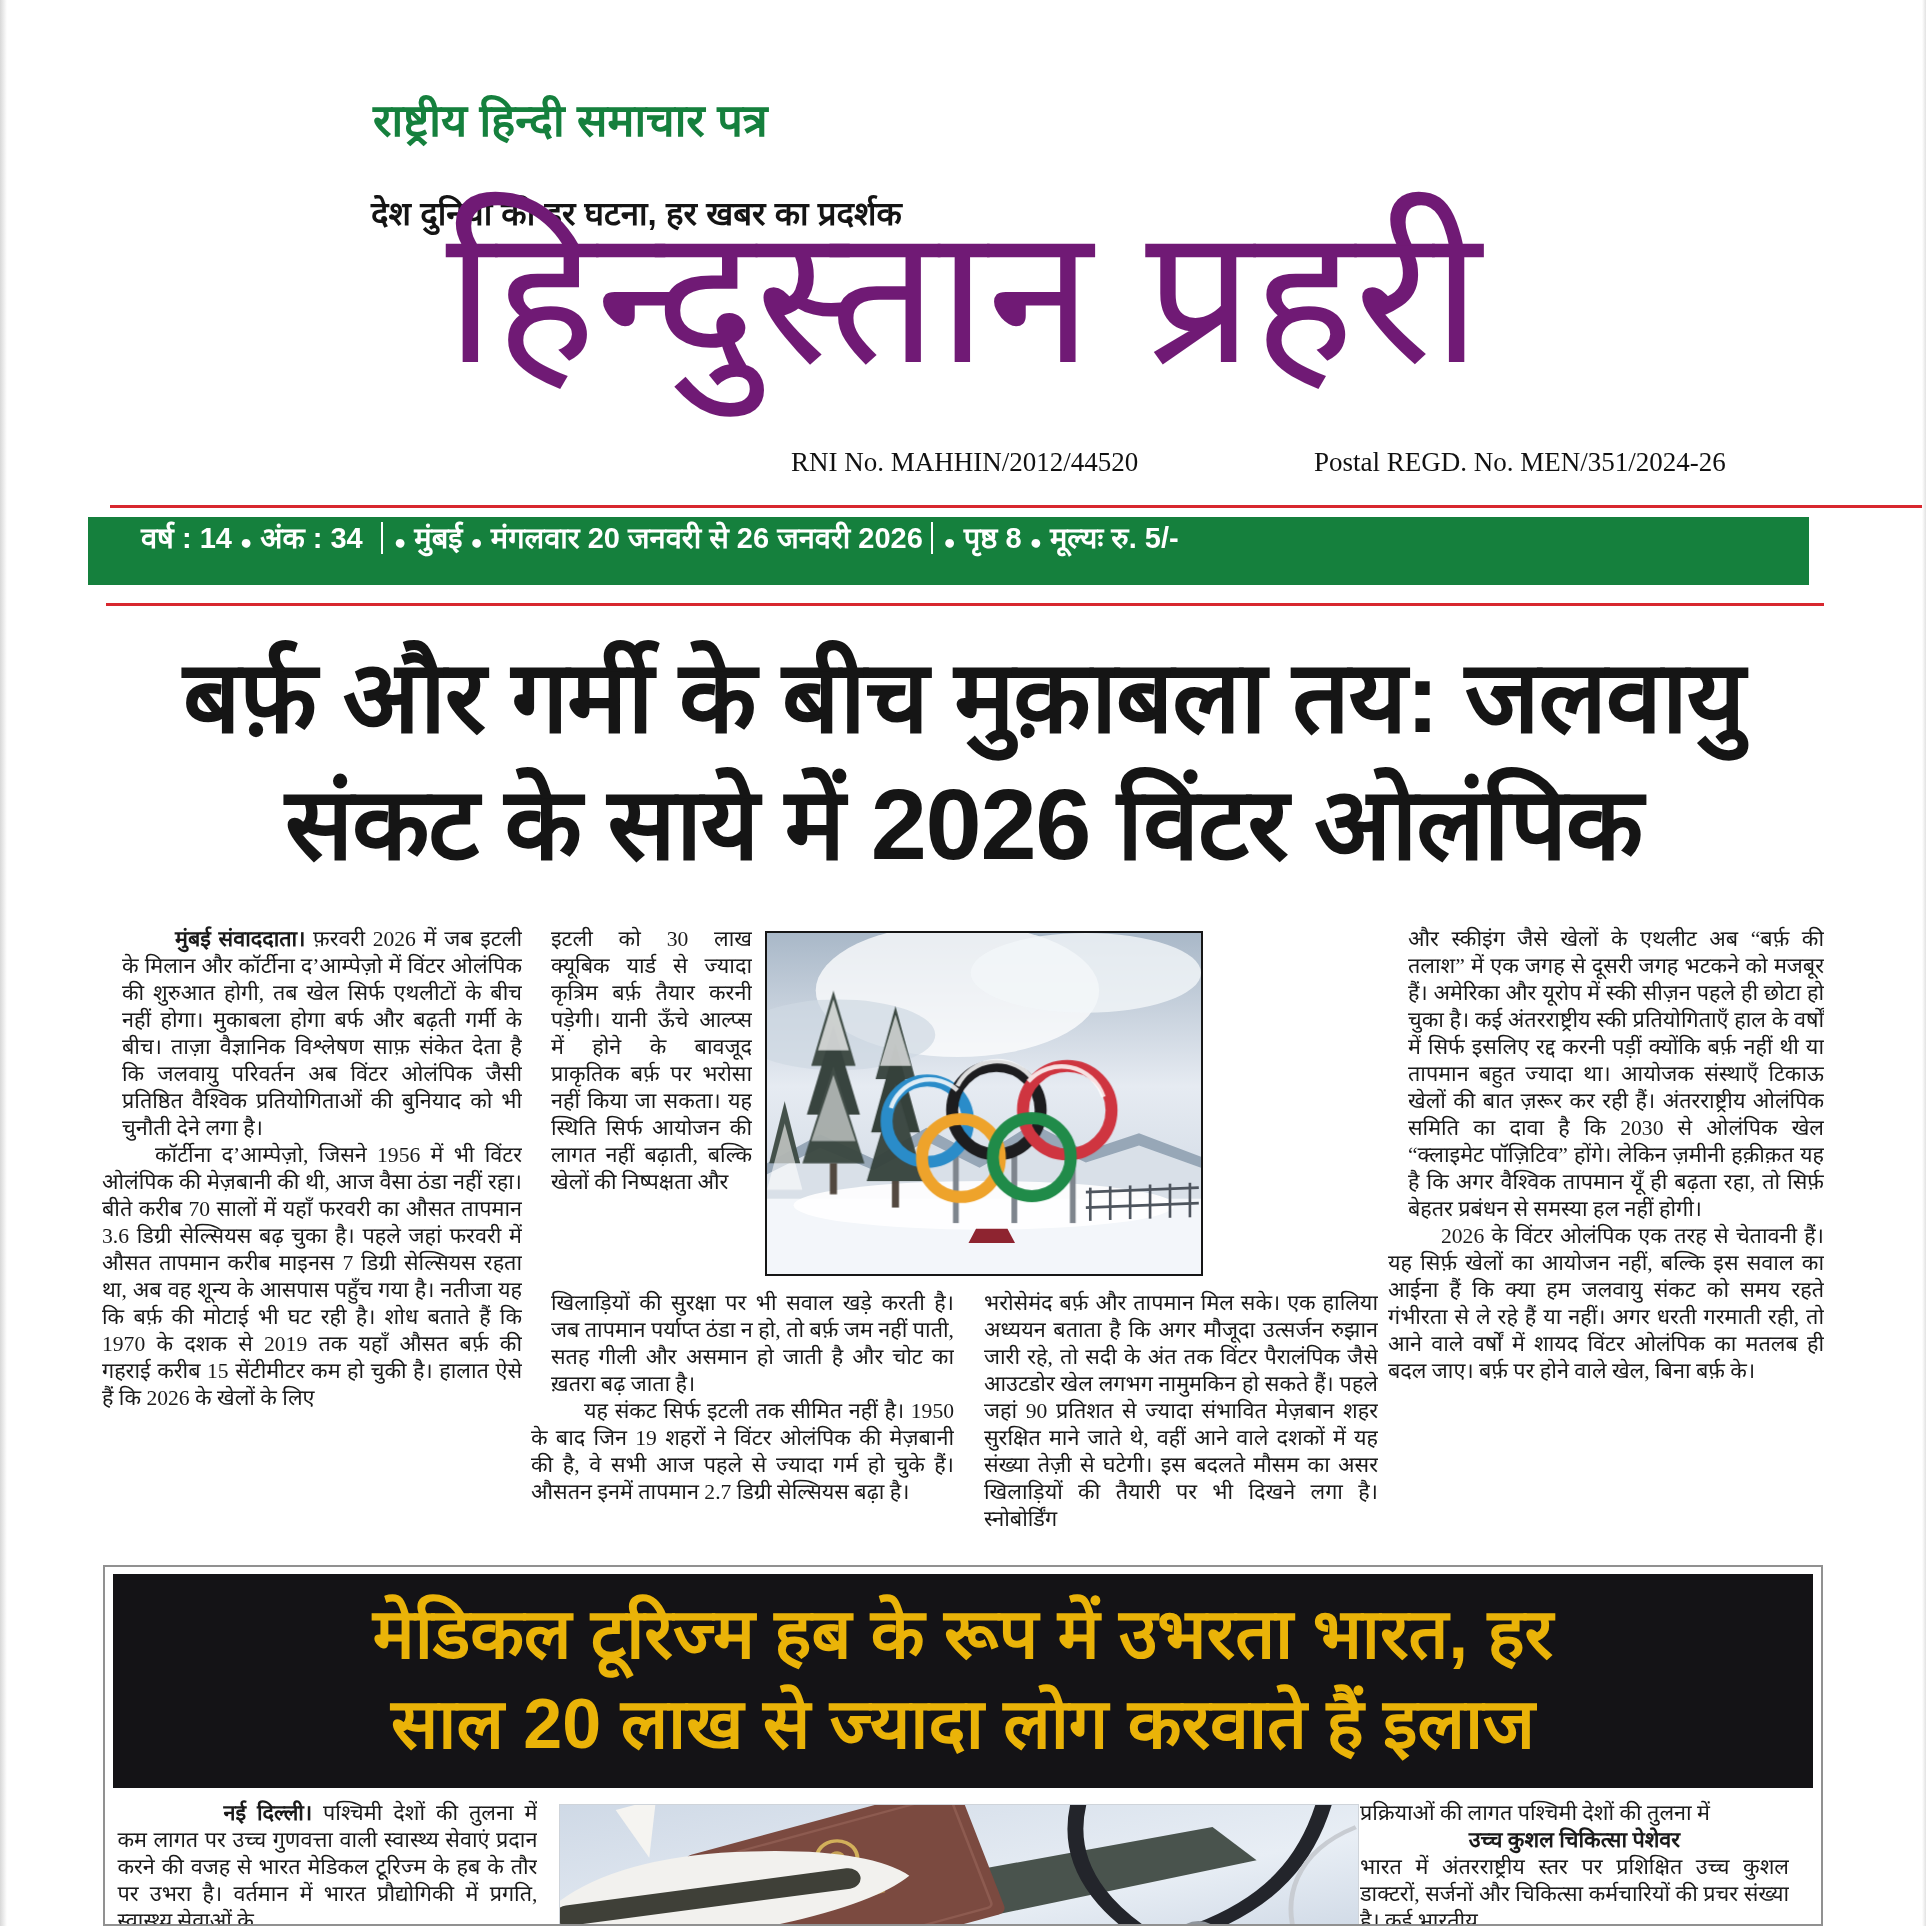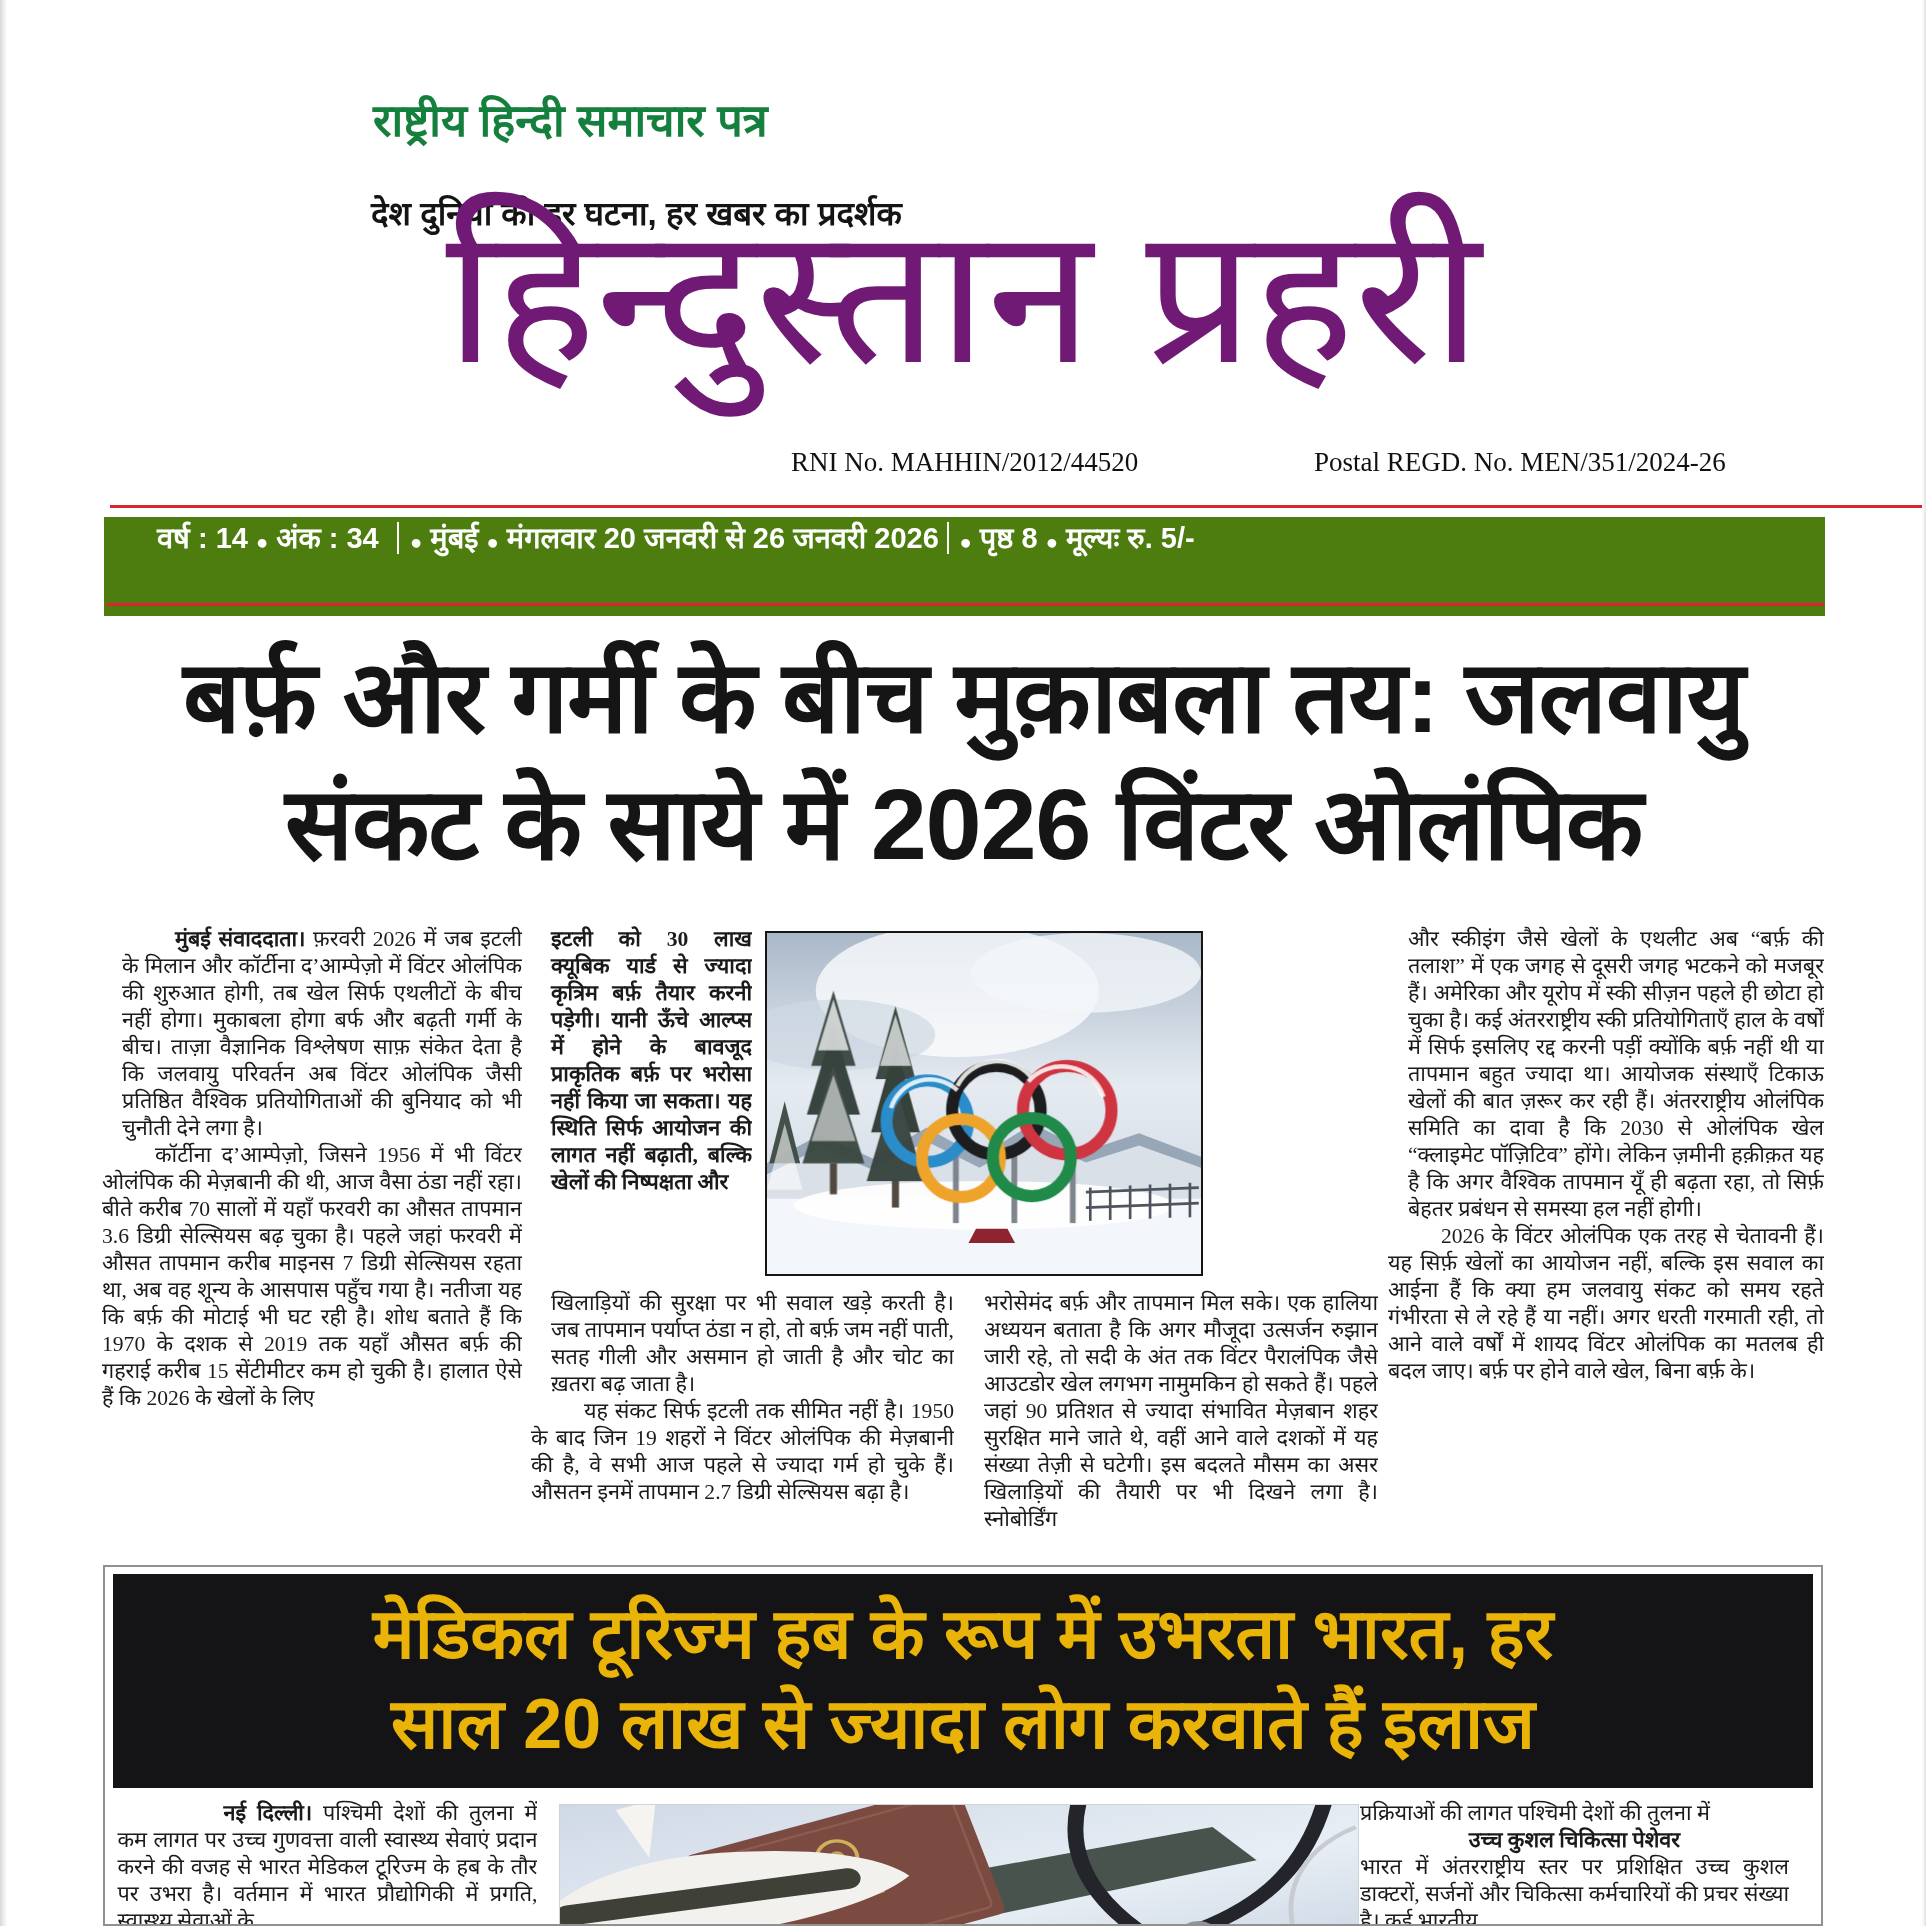--- a/index.html
+++ b/index.html
@@ -20,42 +20,42 @@
         color:#701a75;text-align:center;white-space:nowrap;overflow:visible;}
   .rni,.postal{position:absolute;top:447px;font-weight:normal;font-size:27px;white-space:nowrap;
         font-family:"Liberation Serif",serif;color:#111;}
   .rni{left:791px;}
   .postal{left:1314px;}
 
   
   .rule{position:absolute;height:3.1px;background:#d8272e;}
   .rule-top{left:110px;width:1816px;top:505px;}
   .rule-bottom{left:106px;width:1718px;top:603px;}
-  .infobar{position:absolute;left:104px;top:517px;width:1721px;height:99px;background:#4d7c0f;
+  .infobar{position:absolute;left:88px;top:517px;width:1721px;height:68px;background:#15803d;
         color:#fff;font-family:"Liberation Sans",sans-serif;font-weight:bold;font-size:29px;}
   .ib-inner{display:flex;align-items:center;height:100%;padding:0 40px 0 53px;gap:15px;white-space:nowrap;}
   .bullet{font-size:20.3px;line-height:1;position:relative;top:0.9px;}
   .vdiv{width:0;height:52px;border-left:2.2px solid #fff;margin:0 10.6px;}
   .push{margin-left:auto;}
 
   
   .headline{position:absolute;left:102px;top:634px;width:1723px;text-align:center;
         font-family:"Liberation Sans",sans-serif;font-weight:900;color:#151515;
         font-size:101px;line-height:127px;letter-spacing:-1.3px;}
   .headline div{white-space:nowrap;}
 
   
   .art1{position:absolute;left:102px;top:921px;width:1723px;height:618px;overflow:hidden;
         font-size:21.6px;line-height:27px;text-align:justify;}
   .art1 p{margin:0;text-indent:53px;}
   .art1 p.noind{text-indent:0;margin-left:20px;}
   .dl{font-weight:bold;}
   .acol{position:absolute;overflow:hidden;}
   .c1{left:0;top:5.3px;width:420px;height:612px;}
-  .c2t{left:429px;top:5.3px;width:221px;height:363px;font-weight:bold;}
+  .c2t{left:429px;top:5.3px;width:221px;height:363px;}
   .c2b{left:429px;top:369px;width:423px;height:247px;}
   .c3t{left:1126px;top:5.3px;width:157px;height:363px;}
   .c3b{left:862px;top:369px;width:414px;height:247px;}
   .c4{left:1286px;top:5.3px;width:436px;height:612px;}
 
   .photo1{position:absolute;left:663px;top:9.7px;width:438px;height:345px;
         border:2.7px solid #161616;box-sizing:border-box;background:#dfe7ee;}
   .photo1 svg{display:block;width:100%;height:100%;}
 
   

